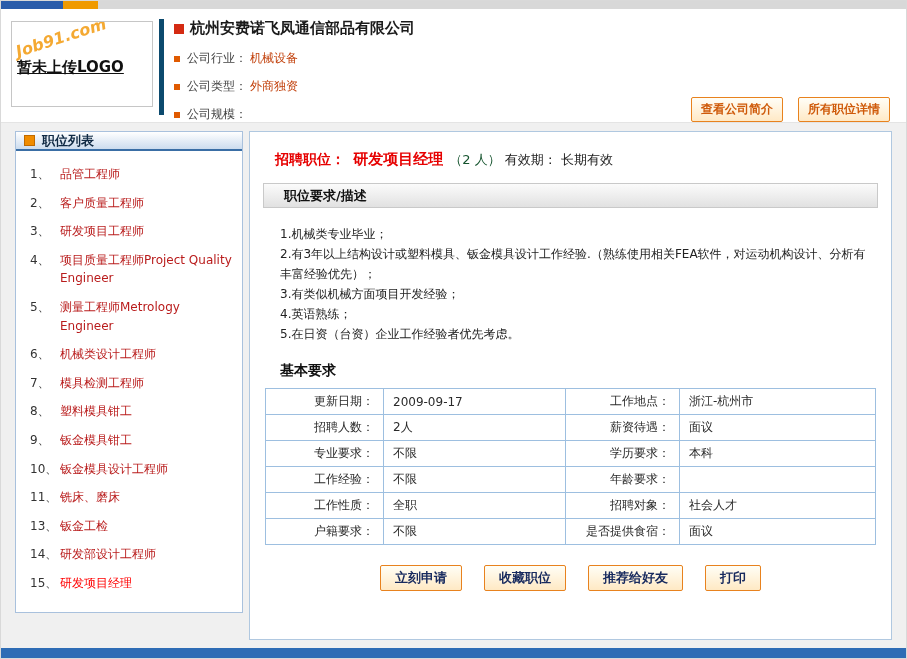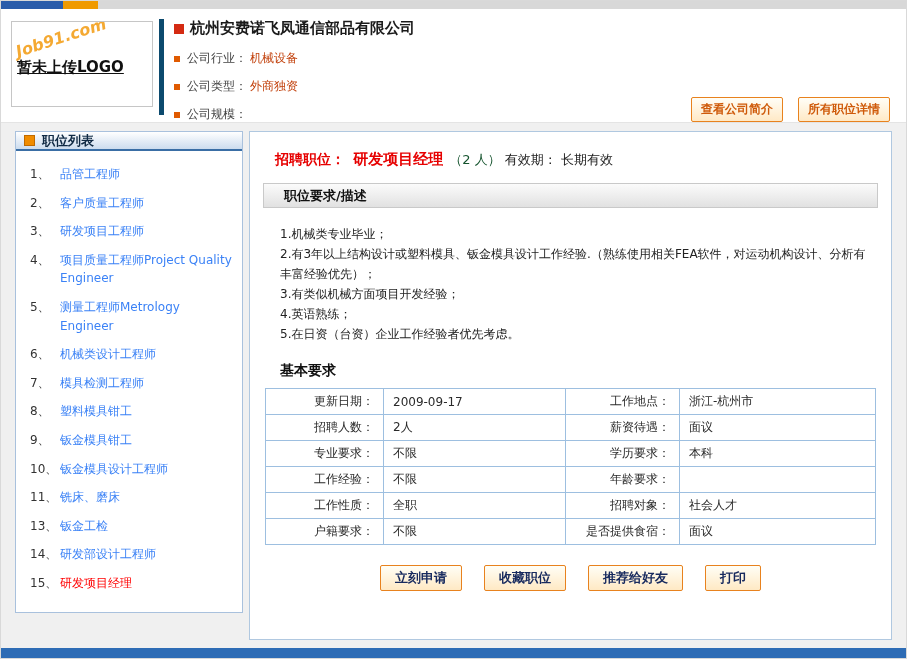--- a/index.html
+++ b/index.html
@@ -45,21 +45,21 @@
   
   .sidebar{ width:228px; flex:0 0 auto; background:#fff; border:1px solid #a9c1dd; }
   .sidebar-header{ height:19px; background:linear-gradient(#ffffff,#ccdcee);
                    border-bottom:2px solid #3a6ea5; display:flex; align-items:center;
                    padding-left:8px; gap:7px; }
   .sidebar-icon{ width:11px; height:11px; background:#f08c00; border:1px solid #c06a00; }
   .sidebar-title{ font-weight:bold; font-size:13px; color:#102a44; }
   .job-list{ list-style:none; padding:9px 4px 14px 4px; }
   .job-item{ display:flex; padding:5px 4px 5px 10px; font-size:12px; line-height:1.55; cursor:pointer; }
   .job-item .num{ min-width:30px; color:#333; flex:0 0 auto; }
-  .job-item .label{ color:#3b82f6; }
+  .job-item .label{ color:#b91c1c; }
   .job-item.active .label{ color:#ff0000; }
 
   
   .content{ flex:1; align-self:stretch; background:#fff; border:1px solid #b0c8e0;
             padding:12px 13px 10px 13px; overflow:hidden; }
   .job-header-line{ margin:6px 0 14px 12px; font-size:13px; color:#222; }
   .jh-label{ color:#e60000; font-weight:bold; font-size:14px; }
   .jh-title{ color:#e60000; font-weight:bold; font-size:15px; margin:0 2px 0 4px; }
   .jh-count{ color:#14532d; font-size:13px; }
   .jh-valid-label{ color:#222; }

